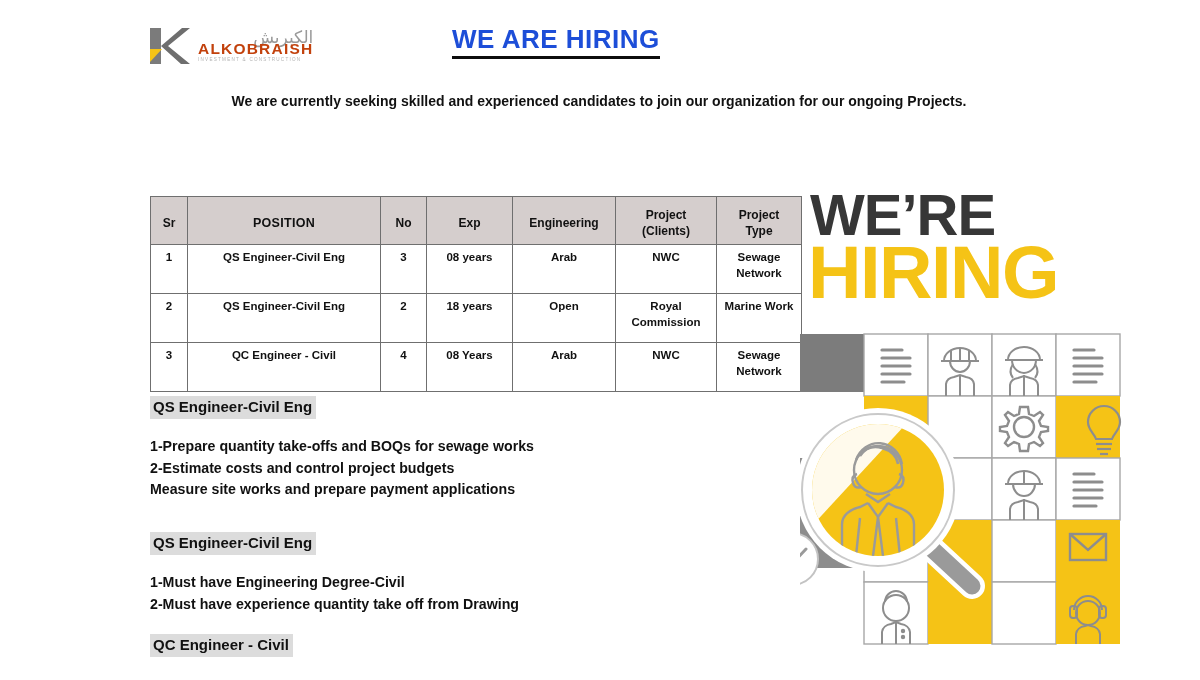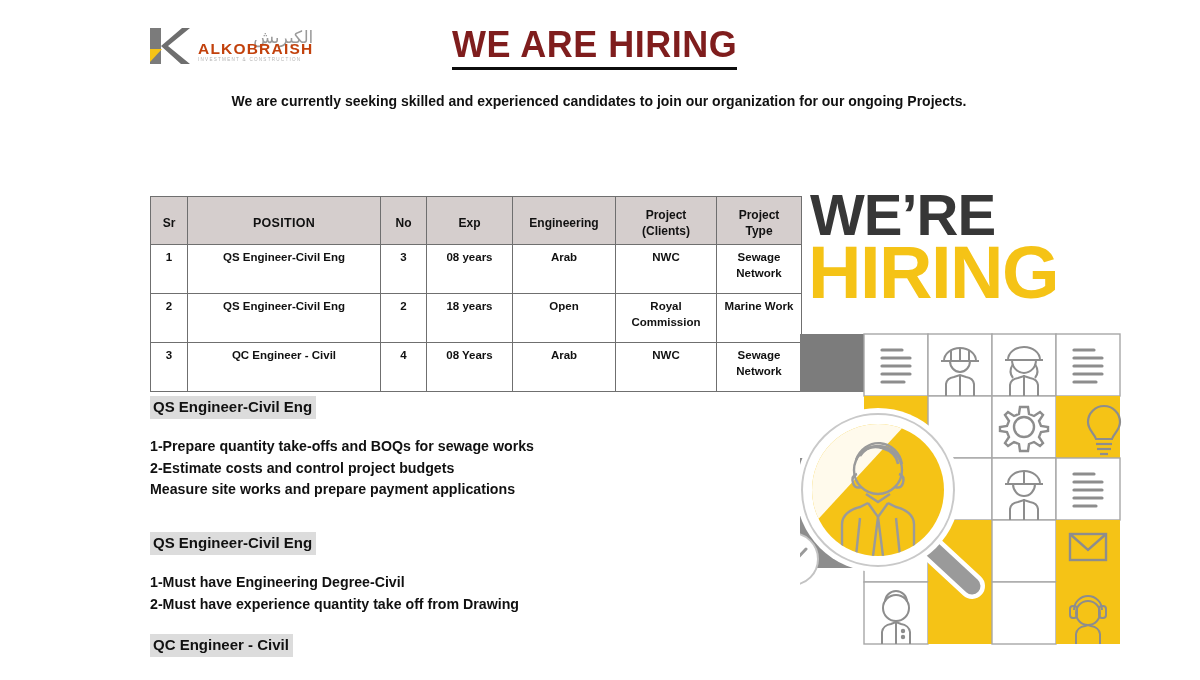--- a/index.html
+++ b/index.html
@@ -57,24 +57,24 @@
     font-size: 4.6px;
     color: #b3b3b3;
     letter-spacing: 1.25px;
     margin-top: 2px;
   }
 
   .page-title {
     position: absolute;
     left: 452px;
     top: 26px;
-    font-size: 36px;
+    font-size: 26px;
     font-weight: bold;
     letter-spacing: 0.5px;
-    color: #7f1d1d;
+    color: #1d4ed8;
     border-bottom: 3px solid #0d0d0d;
     padding-bottom: 3px;
     line-height: 1.05;
   }
 
   .intro {
     position: absolute;
     left: 199px;
     top: 90px;
     width: 800px;

